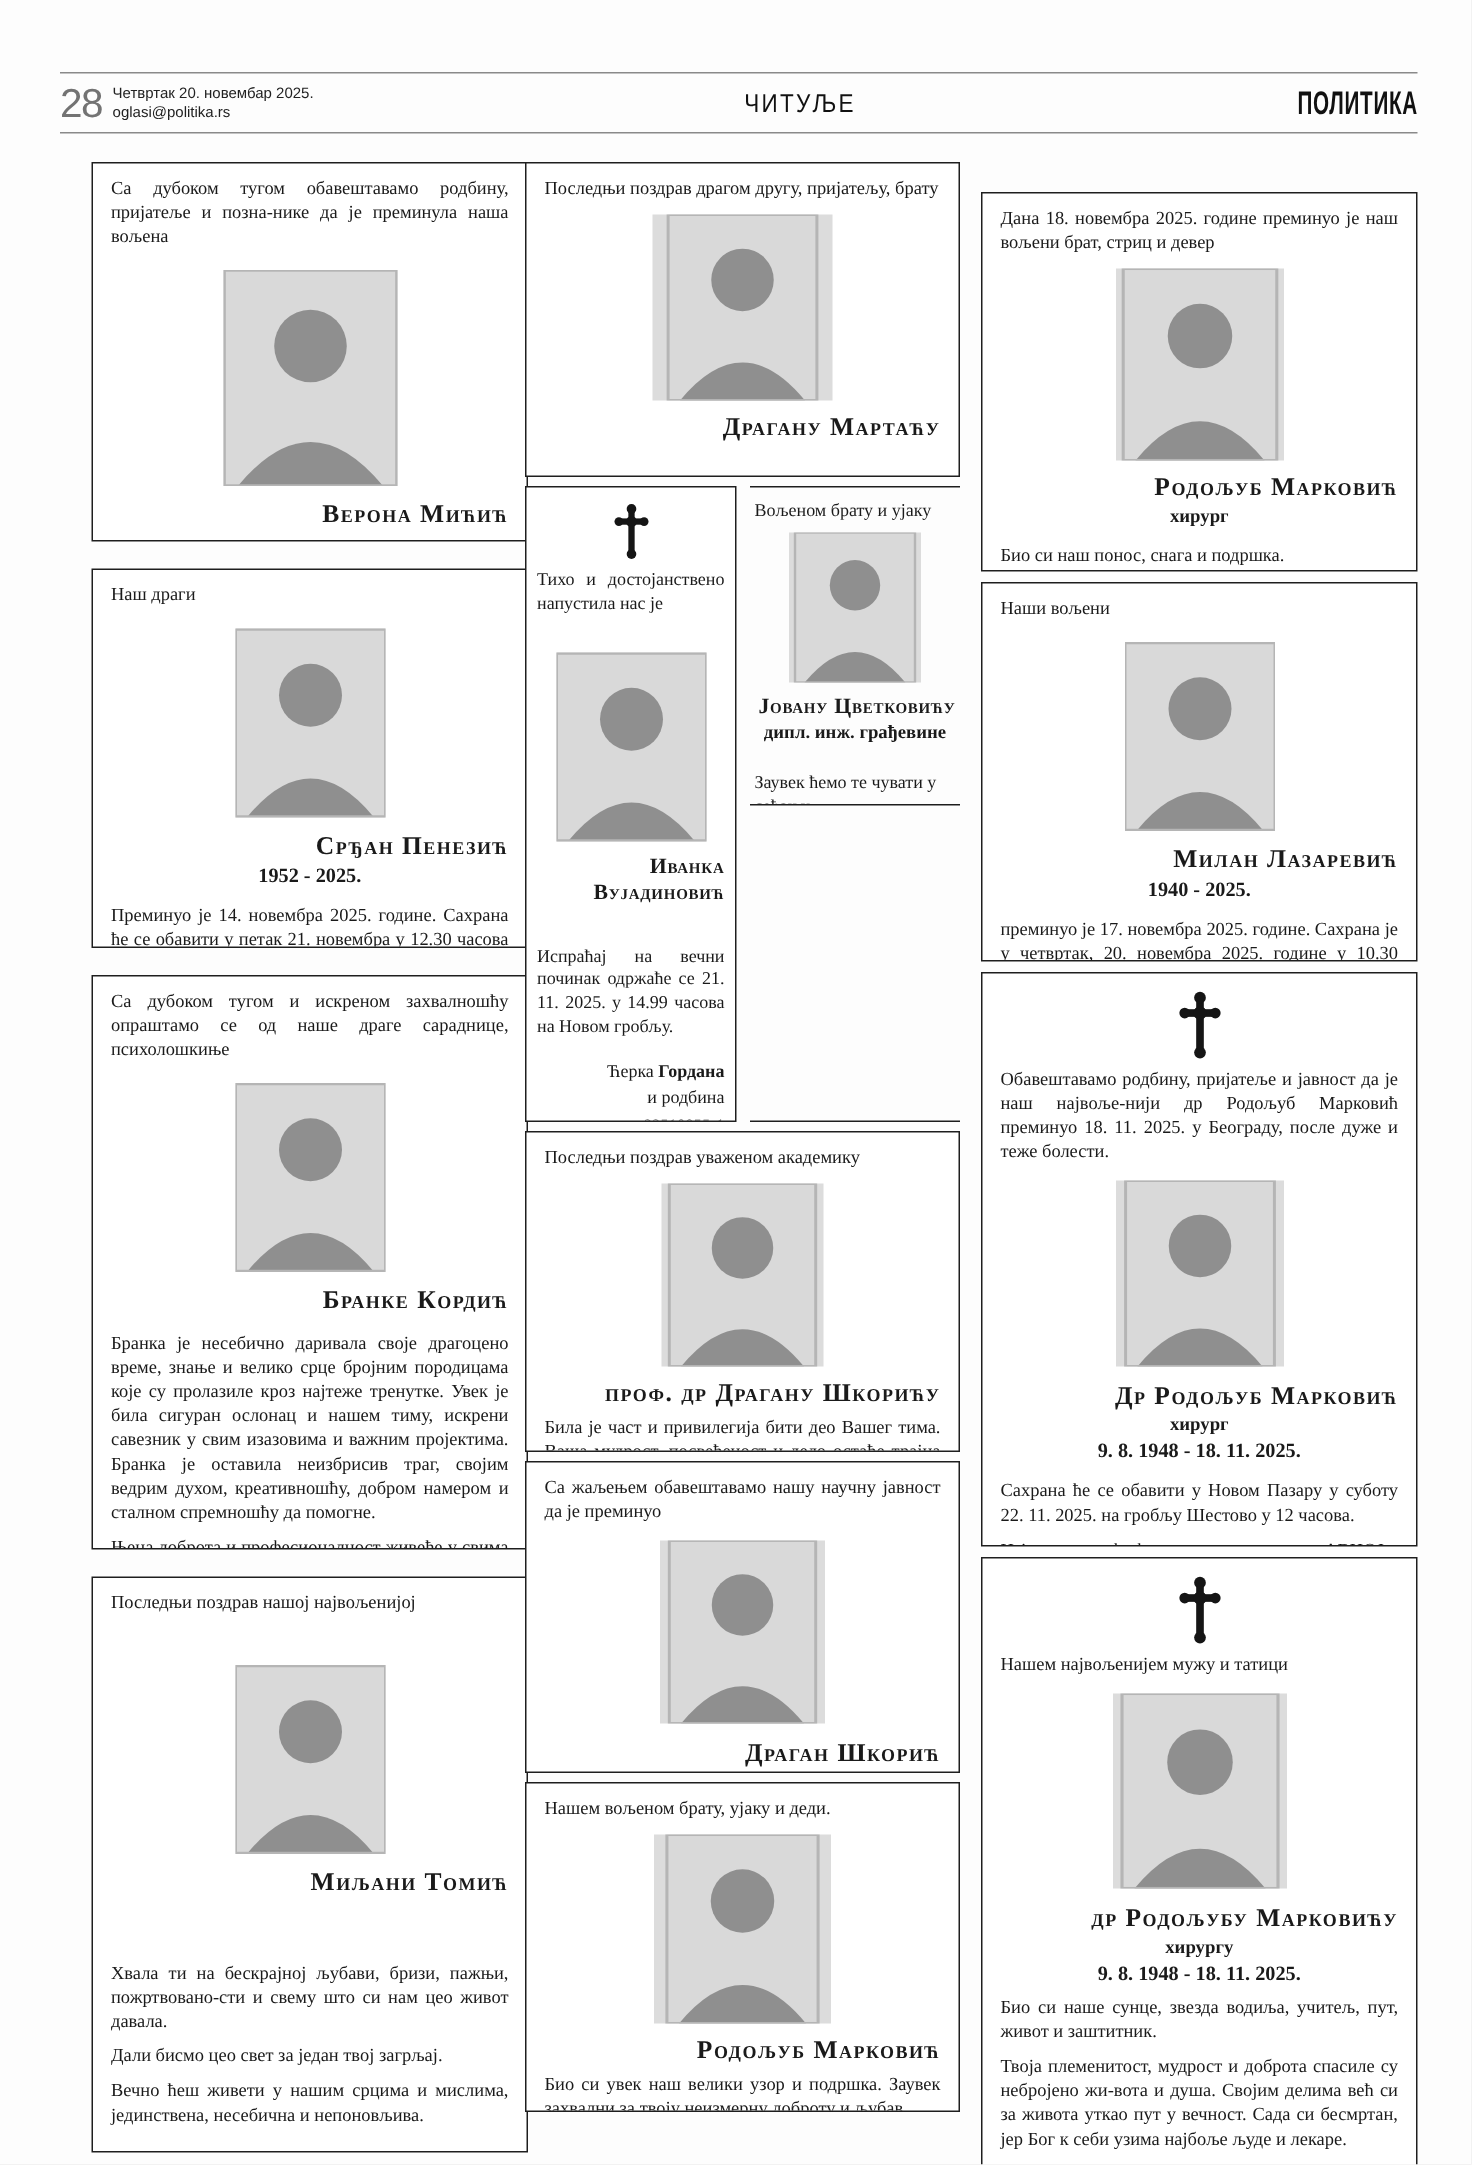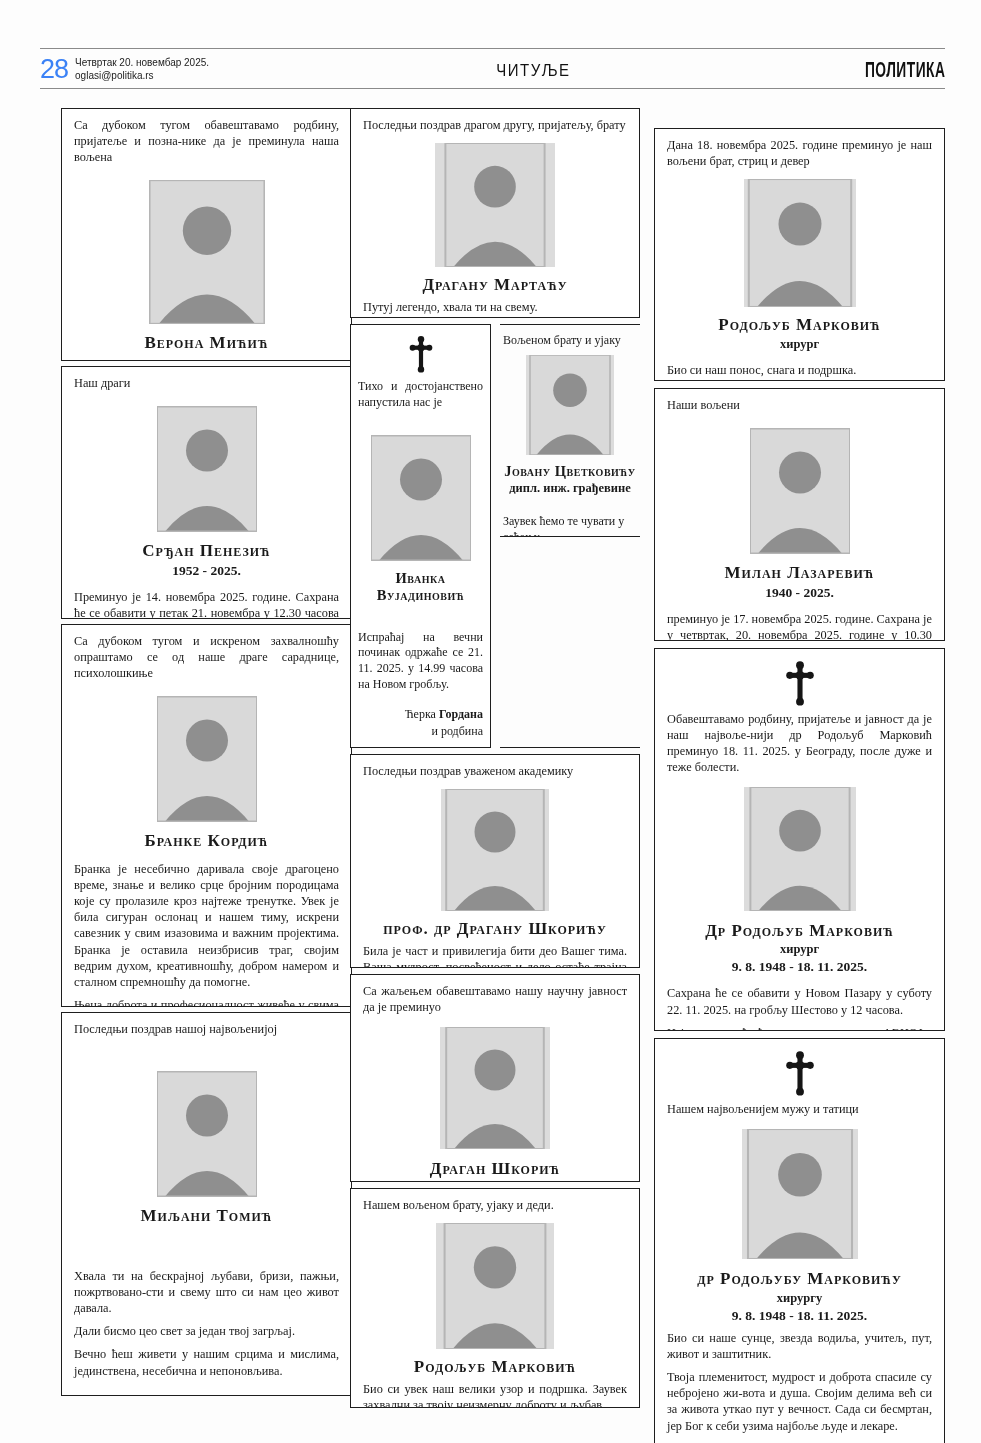--- a/index.html
+++ b/index.html
@@ -6,43 +6,43 @@
   .page{position:relative;width:981px;height:1443px;background:#fdfdfd;margin:0 auto;
         font-family:"Liberation Serif","DejaVu Serif",serif;color:#1a1a1a;overflow:hidden;}
   
   .rule{position:absolute;left:40px;right:36px;height:0;border-top:1px solid #8a8a8a;}
   .rule.top{top:48px;}
   .rule.bottom{top:88px;}
   .masthead{position:absolute;left:40px;right:36px;top:50px;height:38px;
             font-family:"Liberation Sans","DejaVu Sans",sans-serif;
             display:flex;align-items:center;justify-content:space-between;}
   .mast-left{display:flex;align-items:center;gap:7px;}
-  .page-no{font-size:27px;font-weight:300;letter-spacing:-1px;color:#3b82f6;}
+  .page-no{font-size:27px;font-weight:300;letter-spacing:-1px;color:#737373;}
   .mast-info{font-size:10px;line-height:1.35;color:#222;}
   .section-title{font-size:15px;letter-spacing:1.5px;font-weight:500;color:#111;
                  transform:scaleY(1.15);}
   .brand{font-size:15px;font-weight:700;letter-spacing:0.5px;color:#111;
          transform:scaleY(1.45) scaleX(0.92);transform-origin:right center;}
   
   .col{position:absolute;top:108px;display:flex;flex-direction:column;}
-  .col.left {left:45px; width:291px;gap:5px;padding-left:16px;}
+  .col.left {left:45px; width:291px;gap:18px;padding-left:16px;}
   .col.mid  {left:350px;width:290px;gap:6px;}
   .col.right{left:654px;width:291px;gap:7px;margin-top:20px;}
   
   .ob{border:1.5px solid #1e1e1e;background:#fff;box-sizing:border-box;
       padding:9px 12px 7px;display:flex;flex-direction:column;overflow:hidden;}
   .ob p{margin:0 0 7px;}
   .intro{font-size:12.3px;line-height:1.3;text-align:justify;margin:0 0 4px;}
   .photo{align-self:center;margin:7px auto 3px;width:116px;height:144px;
          background:#dcdcdc;display:block;flex:0 0 auto;}
   .photo.sm{width:100px;height:126px;}
   .photo.sq{height:124px;width:120px;}
   .photo svg{display:block;width:100%;height:100%;}
   .name{font-size:17px;font-weight:700;font-variant:small-caps;letter-spacing:1px;
-        text-align:center;margin:6px 0 2px;line-height:1.15;}
+        text-align:right;margin:6px 0 2px;line-height:1.15;}
   .subtitle{font-size:12.5px;font-weight:700;text-align:center;margin:0 0 2px;}
   .years{font-size:13.5px;font-weight:700;text-align:center;margin:0 0 2px;}
   .subtitle:empty,.years:empty,.intro:empty{display:none;}
   .paras{font-size:12.3px;line-height:1.32;text-align:justify;margin-top:8px;}
   .sign{margin-top:auto;font-size:12.3px;line-height:1.4;text-align:right;padding-top:6px;}
   .code{font-size:10.5px;text-align:right;padding-top:6px;letter-spacing:0.3px;}
   .cross{align-self:center;margin:2px auto 6px;flex:0 0 auto;}
   .cross svg{display:block;}
   
   .group{display:flex;gap:9px;box-sizing:border-box;}
@@ -163,23 +163,20 @@
   <div class="col mid">
 
     <article class="ob" style="height:210px">
       <p class="intro">Последњи поздрав драгом другу, пријатељу, брату</p>
       <div class="photo sq" style="margin:2px auto">
           <svg viewBox="0 0 100 125">
             <use href="#portrait-g"></use>
           </svg>
         </div>
       <h2 class="name">Драгану Мартаћу</h2>
-      <div class="paras" style="margin-top:2px;text-align:left">
-          <p>Путуј легендо, хвала ти на свему.</p>
-        </div>
 
     </article>
 
     <div class="group" style="height:424px">
 
       <div class="sub-left">
         <article class="ob sub-ob">
           <div class="cross">
               <svg width="28" height="38" viewBox="0 0 40 54">
                 <use href="#cross-g"></use>

